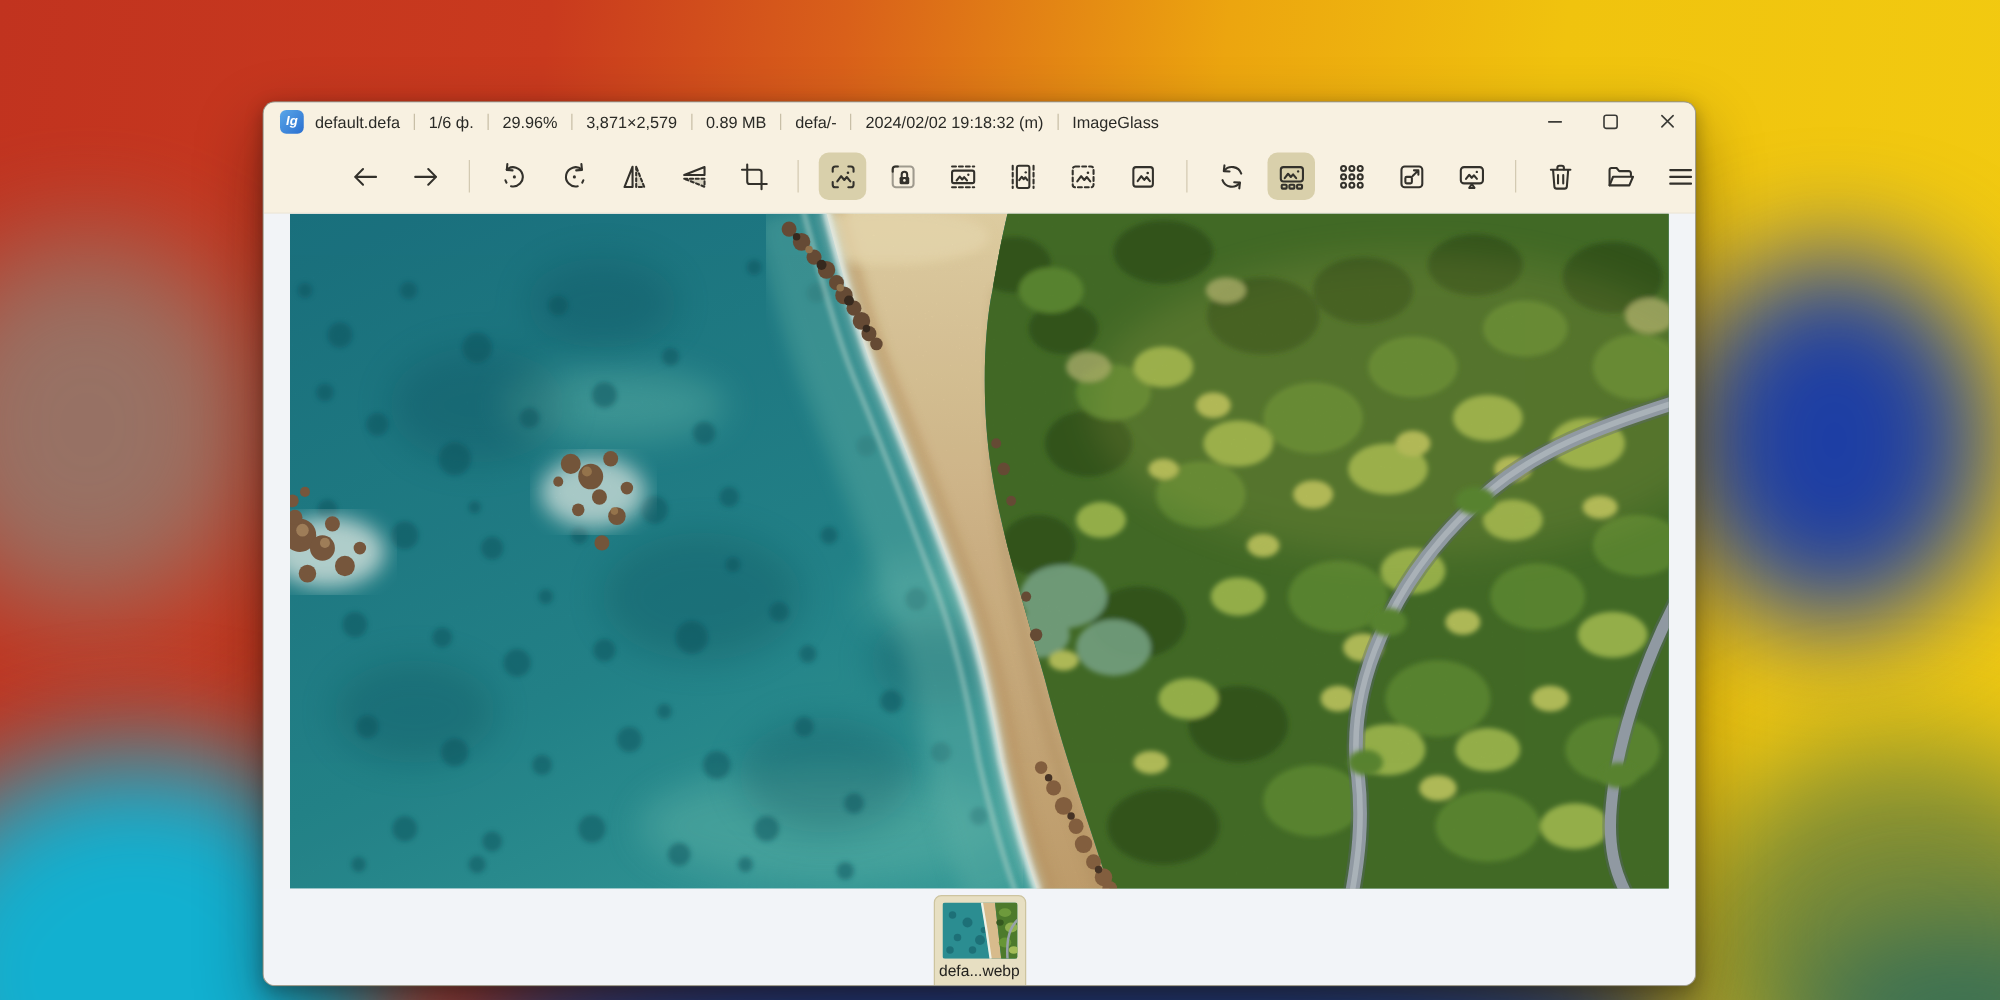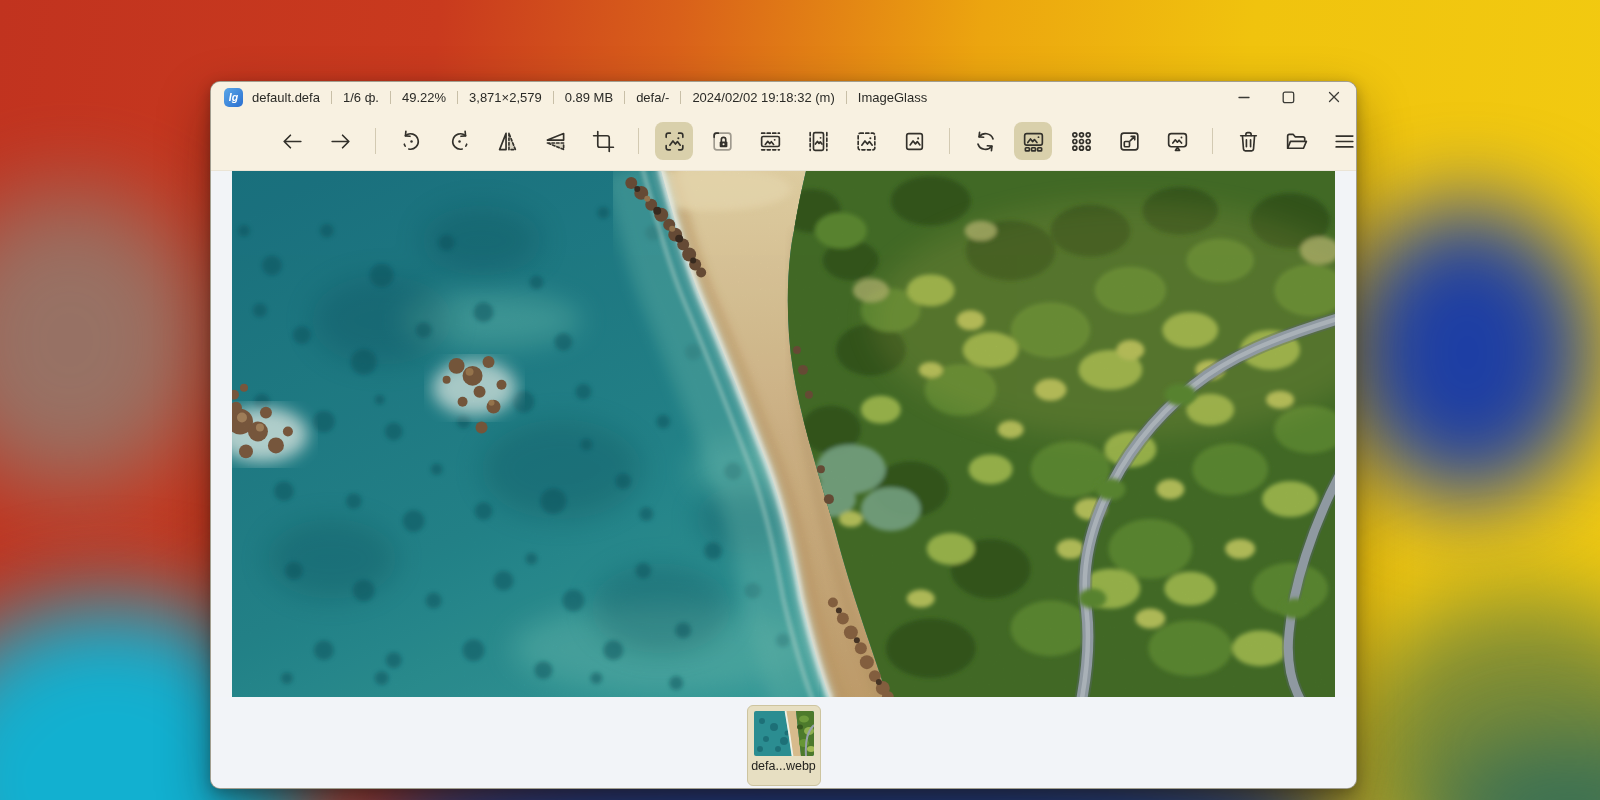--- a/index.html
+++ b/index.html
@@ -46,21 +46,21 @@
   .tool.active{background:#d9d0ab;}
   .tool svg{width:25px;height:25px;fill:none;stroke:#33312b;stroke-width:1.6;
     stroke-linecap:round;stroke-linejoin:round;}
   .tsep{width:1px;height:26px;background:#d3cab2;margin:0 6px;flex:0 0 auto;}
 
   
   .viewer{flex:1;min-height:0;background:#f2f4f7;padding:0 21px;display:flex;justify-content:center;}
   .photo{width:100%;height:100%;display:block;}
 
   
-  .gallery{height:91px;flex:0 0 auto;background:#f2f4f8;display:flex;justify-content:center;align-items:center;}
+  .gallery{height:77px;flex:0 0 auto;background:#f2f4f8;display:flex;justify-content:center;}
   .thumb{margin-top:5px;width:74px;height:81px;background:#e7dfc2;border:1px solid #cdc49f;
     border-radius:6px;display:flex;flex-direction:column;align-items:center;
     padding-top:5px;box-sizing:border-box;}
   .thumb svg{width:60px;height:45px;border-radius:2px;display:block;}
   .thumb-label{font-size:12.5px;color:#23221e;margin-top:3px;}
 </style>
 </head>
 <body>
 
 <div class="wallpaper">
@@ -73,21 +73,21 @@
 </div>
 
 <div class="window">
 
   <div class="titlebar">
     <div class="app-logo">Ig</div>
     <span class="tb-item">default.defa</span>
     <span class="tb-sep"></span>
     <span class="tb-item">1/6 ф.</span>
     <span class="tb-sep"></span>
-    <span class="tb-item">49.22%</span>
+    <span class="tb-item">29.96%</span>
     <span class="tb-sep"></span>
     <span class="tb-item">3,871×2,579</span>
     <span class="tb-sep"></span>
     <span class="tb-item">0.89 MB</span>
     <span class="tb-sep"></span>
     <span class="tb-item">defa/-</span>
     <span class="tb-sep"></span>
     <span class="tb-item">2024/02/02 19:18:32 (m)</span>
     <span class="tb-sep"></span>
     <span class="tb-item">ImageGlass</span>

